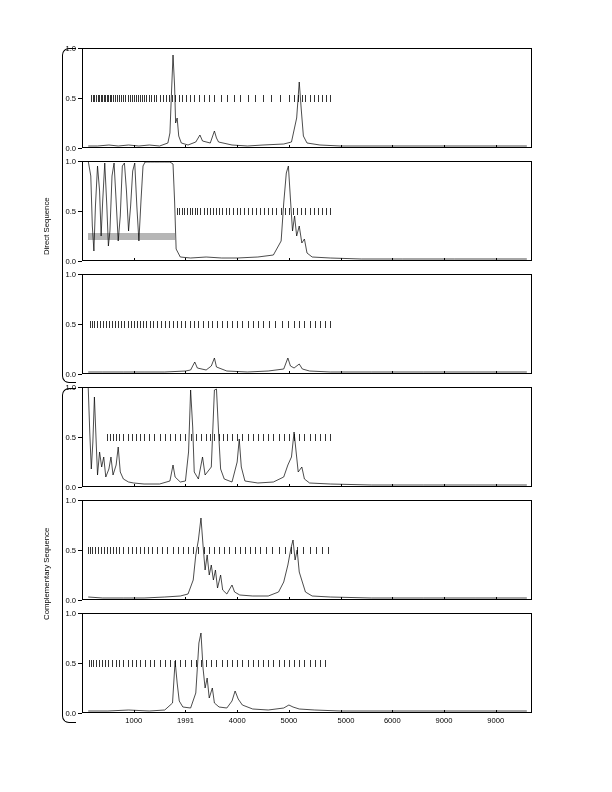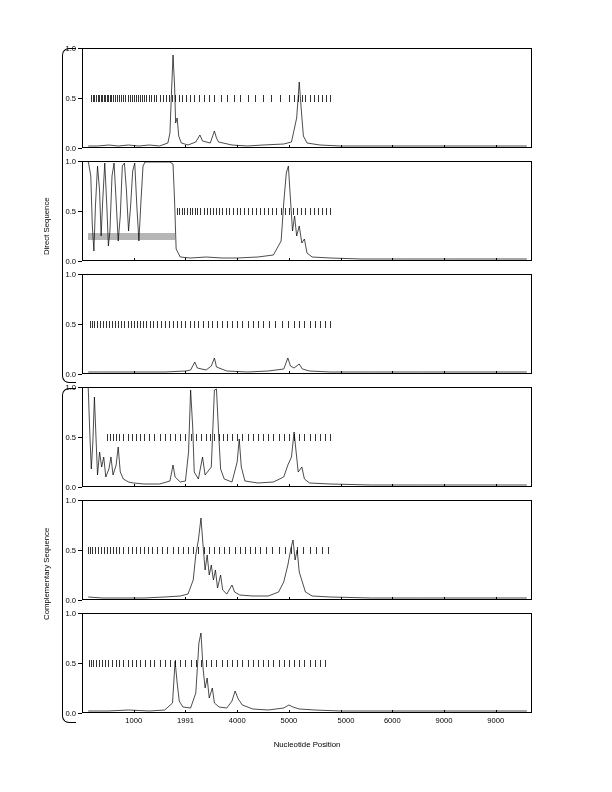--- a/index.html
+++ b/index.html
@@ -110,21 +110,20 @@
 
 <div id="page">
 
 
   <div class="rot-label" style="left:42px;top:255px;transform:rotate(-90deg);">Direct Sequence</div>
   <div class="rot-label" style="left:42px;top:620px;transform:rotate(-90deg);">Complementary Sequence</div>
 
   <div class="brace" style="left:62px;top:48px;height:335px;"></div>
   <div class="brace" style="left:62px;top:388px;height:335px;"></div>
 
-  <div class="axis-x-title" style="top:740px;">Nucleotide Position</div>
 
   <div id="panels">
       <div class="panel" style="top: 48px;">
         <div class="plotbox"></div>
         <div class="ytick" style="top: 100px;"></div>
         <div class="ylabel" style="top: 100px;">0.0</div>
         <div class="ytick" style="top: 50px;"></div>
         <div class="ylabel" style="top: 50px;">0.5</div>
         <div class="ytick" style="top: 0px;"></div>
         <div class="ylabel" style="top: 0px;">1.0</div>

